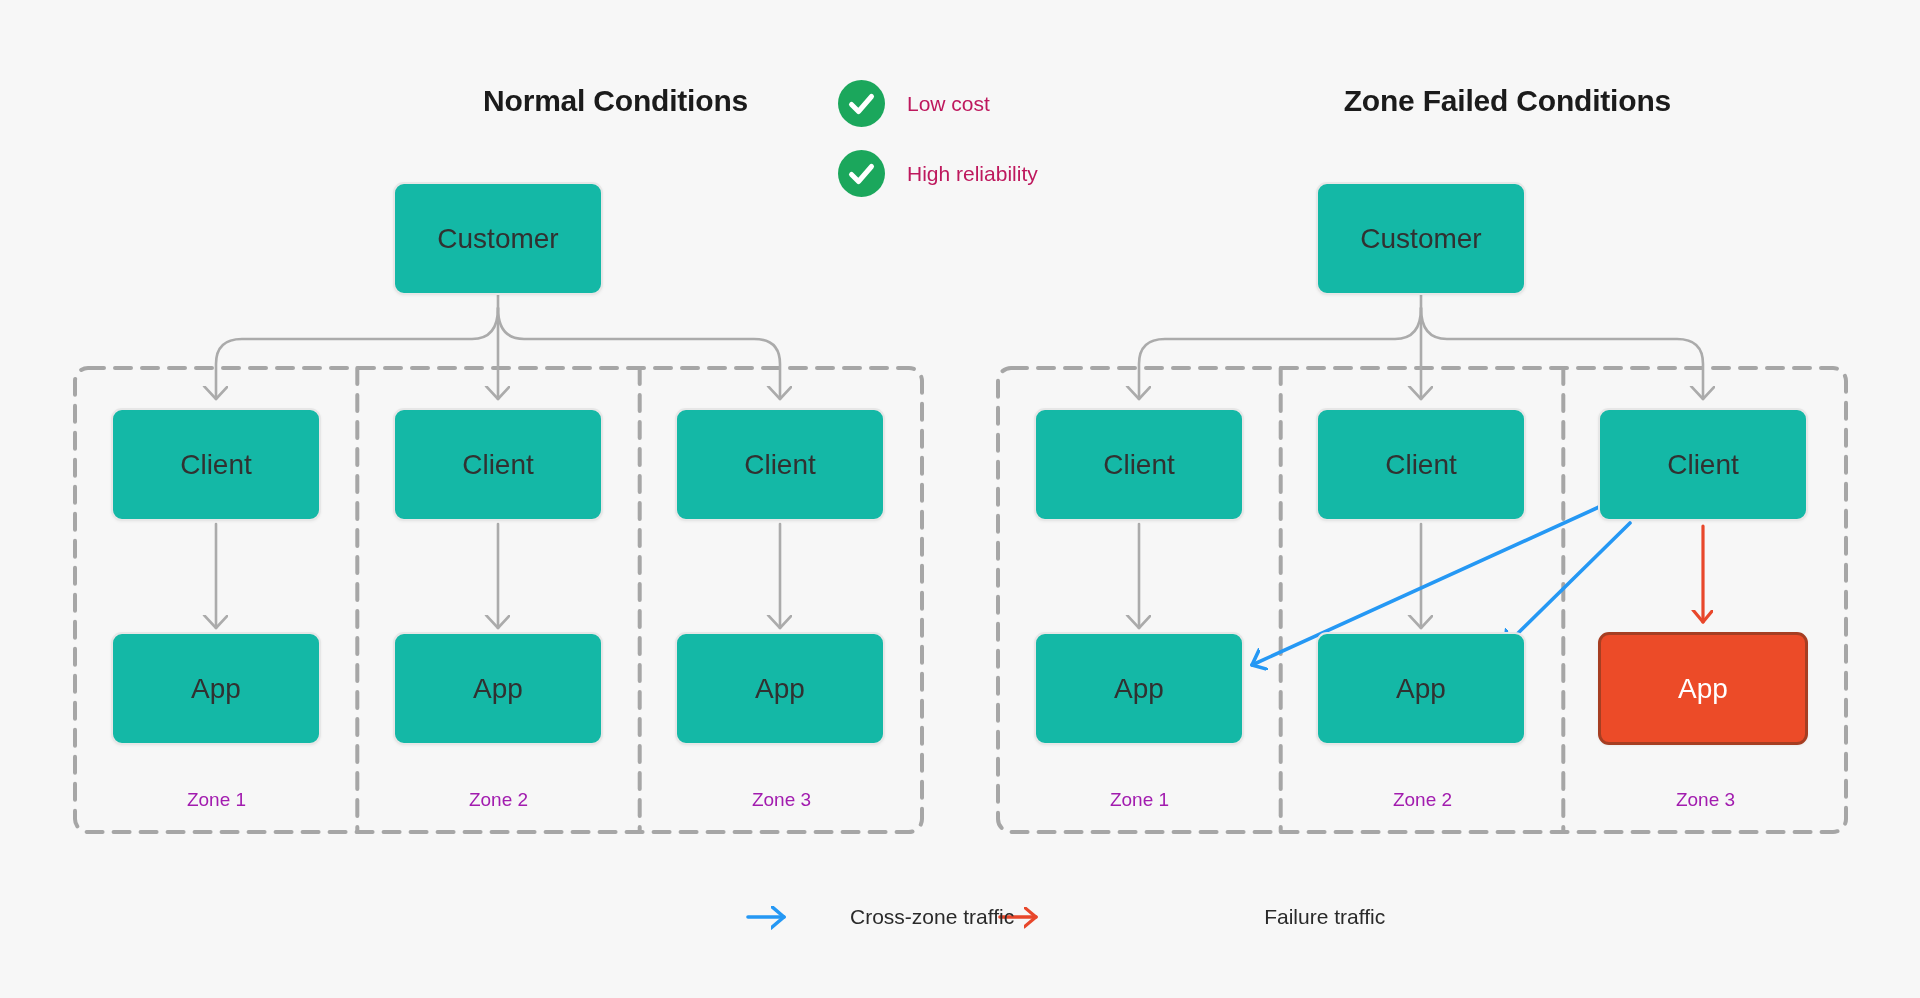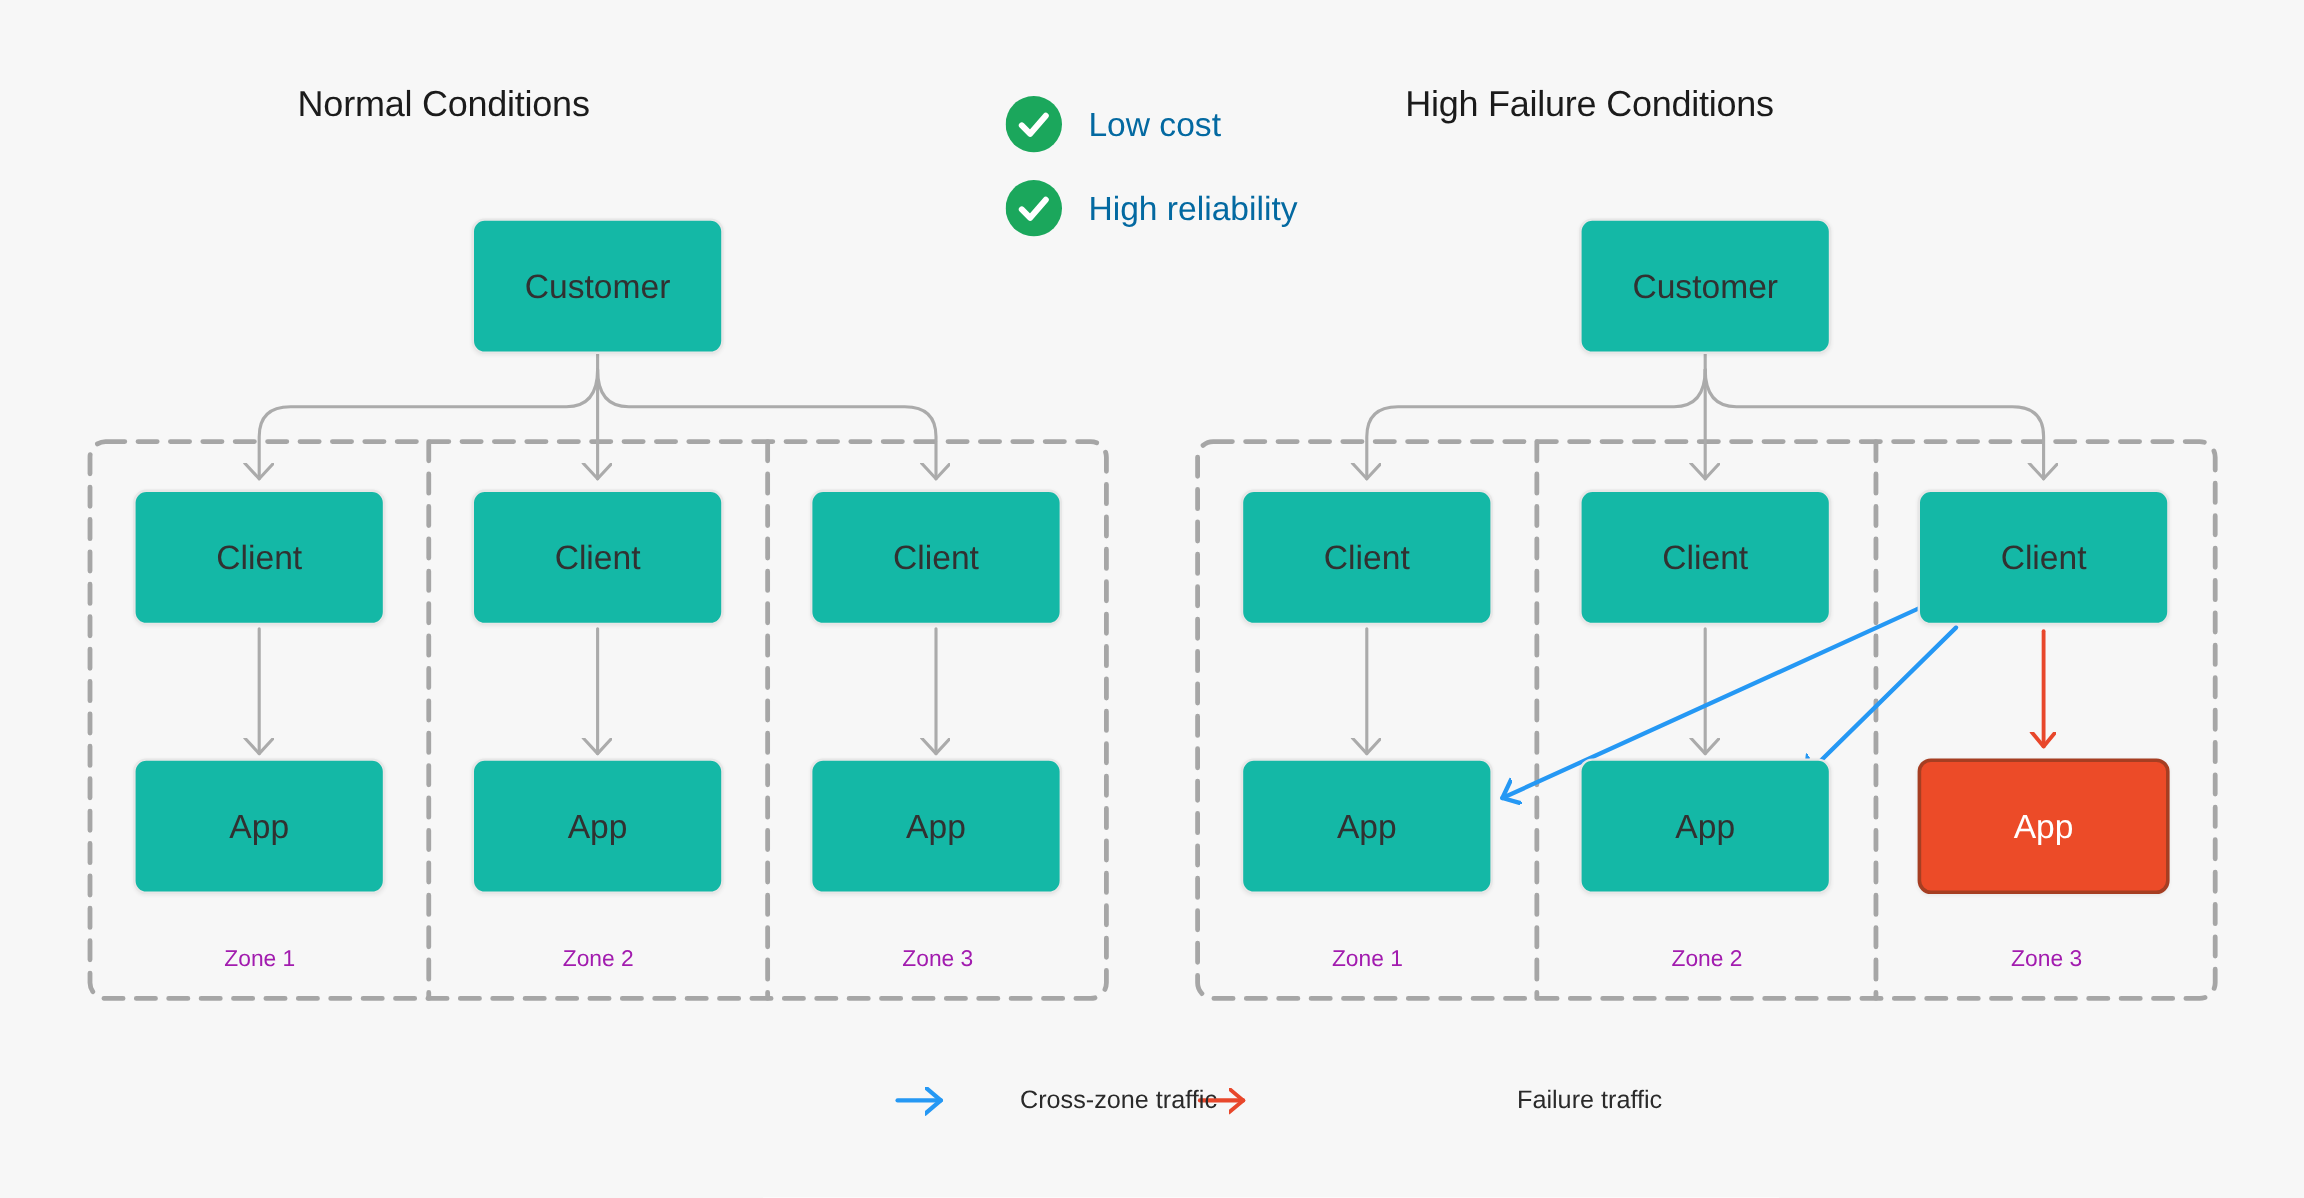--- a/index.html
+++ b/index.html
@@ -1,29 +1,29 @@
 <!DOCTYPE html>
 <html><head>
 <meta charset="utf-8">
 <style>
   html,body{margin:0;padding:0;overflow:hidden;}
   body{font-family:"Liberation Sans", sans-serif;}
   .stage{position:relative;width:1920px;height:998px;background:#f7f7f7;}
   .wires{position:absolute;left:0;top:0;z-index:1;}
-  .diagram-title{position:absolute;top:71px;width:500px;text-align:left;
-    font-size:30px;font-weight:400;color:#1b1b1b;z-index:2;letter-spacing:-0.2px;}
+  .diagram-title{position:absolute;top:84px;width:500px;text-align:right;
+    font-size:30px;font-weight:700;color:#1b1b1b;z-index:2;letter-spacing:-0.2px;}
   .node{position:absolute;width:210px;height:113px;background:#14b8a6;
     border:2px solid #e7e7e7;border-radius:11px;box-sizing:border-box;
     display:flex;align-items:center;justify-content:center;
     font-size:28px;color:#313131;z-index:2;box-shadow:0 1px 3px rgba(0,0,0,0.05);}
   .node--failed{background:#ec4b28;border:3px solid #a63e22;color:#ffffff;}
   .zone-label{position:absolute;top:789px;width:283px;text-align:center;
     font-size:19px;color:#a21caf;z-index:2;}
   .badge{position:absolute;left:838px;display:flex;align-items:center;gap:22px;z-index:2;}
-  .badge-label{font-size:28px;color:#0369a1;}
+  .badge-label{font-size:21px;color:#be185d;}
   .legend{position:absolute;left:748px;top:899px;height:36px;display:flex;
     align-items:center;z-index:2;}
   .legend-item{display:flex;align-items:center;}
   .legend-label{font-size:21px;color:#2a2a2a;margin-left:20px;}
 </style>
 </head>
 <body>
 
 <div class="stage">
 
@@ -78,21 +78,21 @@
     <path d="M1703,526 L1703,622" fill="none" stroke="#e8472b" stroke-width="3.2" stroke-linecap="round" marker-end="url(#mRed)"></path>
 
     <path d="M1599,507 L1252,665" fill="none" stroke="#2598f4" stroke-width="3.6" stroke-linecap="round" marker-end="url(#mBlue)"></path>
     <path d="M1630,523 L1505,646" fill="none" stroke="#2598f4" stroke-width="3.6" stroke-linecap="round" marker-end="url(#mBlue)"></path>
 
     <path d="M748,917 L784,917" fill="none" stroke="#2598f4" stroke-width="3.6" stroke-linecap="round" marker-end="url(#mBlue)"></path>
     <path d="M1000,917 L1036,917" fill="none" stroke="#e8472b" stroke-width="3.6" stroke-linecap="round" marker-end="url(#mRed)"></path>
   </svg>
 
   <div class="diagram-title" style="left:248px;">Normal Conditions</div>
-  <div class="diagram-title" style="left:1171px;">High Failure Conditions</div>
+  <div class="diagram-title" style="left:1171px;">Zone Failed Conditions</div>
 
   <div class="badge" style="top:80px;">
     <svg width="47" height="47" viewBox="0 0 47 47">
       <circle cx="23.5" cy="23.5" r="23.5" fill="#1ba75c"></circle>
       <path d="M13.5,24.5 L20.5,31.5 L33.5,16.5" fill="none" stroke="#ffffff" stroke-width="5" stroke-linecap="round" stroke-linejoin="round"></path>
     </svg>
     <span class="badge-label">Low cost</span>
   </div>
   <div class="badge" style="top:150px;">
     <svg width="47" height="47" viewBox="0 0 47 47">

